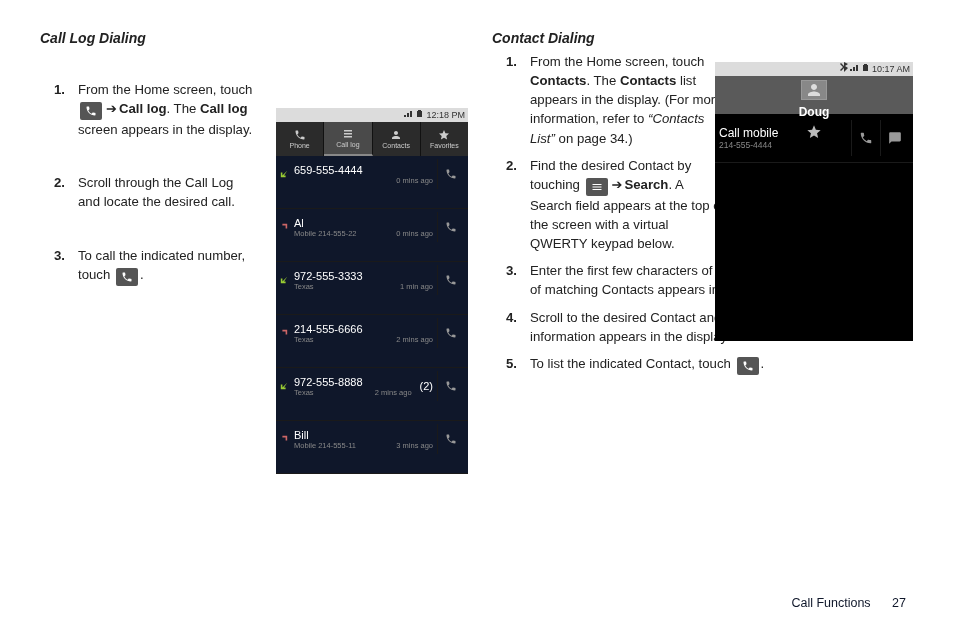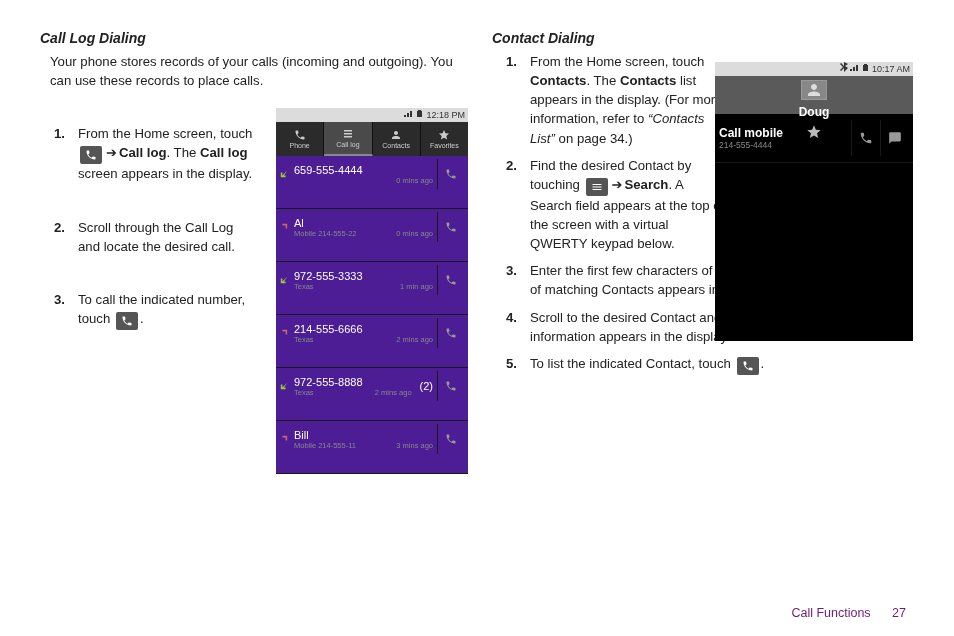--- a/index.html
+++ b/index.html
@@ -70,33 +70,33 @@
     background: #555;
     border-radius: 2px;
     vertical-align: -4px;
     margin: 0 2px;
     color: #fff;
   }
   .inline-icon svg { width: 12px; height: 12px; }
   .arrow { font-size: 13px; margin: 0 2px; }
   .footer {
     position: absolute;
-    bottom: 16px;
+    bottom: 26px;
     right: 48px;
     font-size: 12.5px;
-    color: #701a75;
+    color: #0f172a;
   }
   .footer .pnum { margin-left: 18px; }
   
   .phone-calllog {
     position: absolute;
     top: 108px;
     left: 276px;
     width: 192px;
-    background: #4c1d95;
+    background: #0f172a;
     font-family: Arial, sans-serif;
     color: #ddd;
   }
   .phone-calllog .statusbar,
   .phone-contact .statusbar {
     background: #dcdcdc;
     color: #333;
     font-size: 9px;
     text-align: right;
     padding: 0 3px;
@@ -186,42 +186,41 @@
   .contact-header .cname { flex: 1; font-size: 12px; font-weight: bold; color: #fff; }
   .contact-header .star svg { width: 16px; height: 16px; fill: #bbb; }
   .contact-row {
     display: flex;
     align-items: center;
     padding: 6px 4px;
     min-height: 36px;
     border-bottom: 1px solid #1a1a1a;
   }
   .contact-row .cmid { flex: 1; }
-  .contact-row .clabel { font-size: 12px; color: #fff; font-weight: bold; }
+  .contact-row .clabel { font-size: 12px; color: #fff; font-weight: normal; }
   .contact-row .cnum { font-size: 8.5px; color: #888; }
   .contact-row .icobtn {
     width: 28px;
     align-self: stretch;
     display: flex; align-items: center; justify-content: center;
     border-left: 1px solid #1a1a1a;
   }
   .contact-row .icobtn svg { width: 14px; height: 14px; fill: #999; }
   .phone-contact .blank { height: 178px; background: #000;}
   
   .right-steps-1 > li { max-width: 195px; }
   .right-steps-2 > li { max-width: 400px; }
 </style>
 </head>
 <body>
 
 <div class="page">
 
   <div class="col">
     <p class="section-title">Call Log Dialing</p>
-    <p class="intro">Your phone stores records of your calls (incoming and outgoing). You can use these records to place calls.</p>
     <ol class="steps left-steps">
       <li>
         <span>From the Home screen, touch </span><span class="inline-icon">
             <svg viewBox="0 0 24 24">
               <path fill="#fff" d="M6.6 10.8c1.4 2.8 3.8 5.1 6.6 6.6l2.2-2.2c.3-.3.7-.4 1-.2 1.1.4 2.3.6 3.6.6.6 0 1 .4 1 1V20c0 .6-.4 1-1 1C10.6 21 3 13.4 3 4c0-.6.4-1 1-1h3.4c.6 0 1 .4 1 1 0 1.3.2 2.5.6 3.6.1.3 0 .8-.2 1L6.6 10.8z"></path>
             </svg>
           </span><span class="arrow">➔</span><span class="bold">Call log</span><span>. The </span><span class="bold">Call log</span><span> screen appears in the display.</span>
       </li>
       <li>Scroll through the Call Log and locate the desired call.</li>
       <li>

